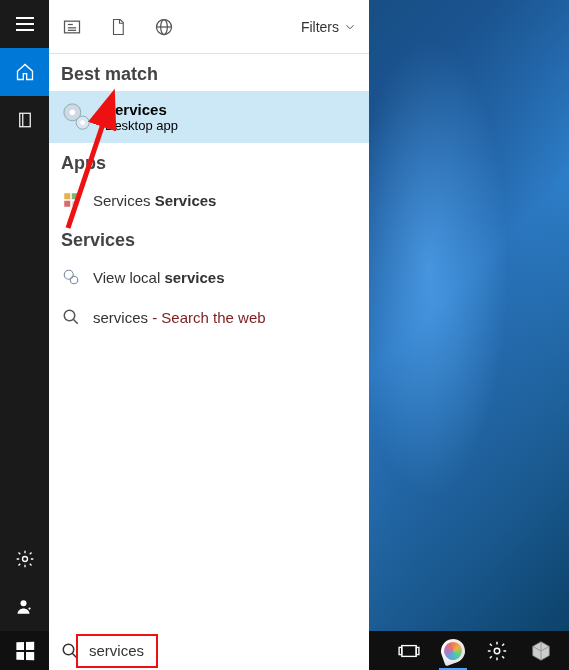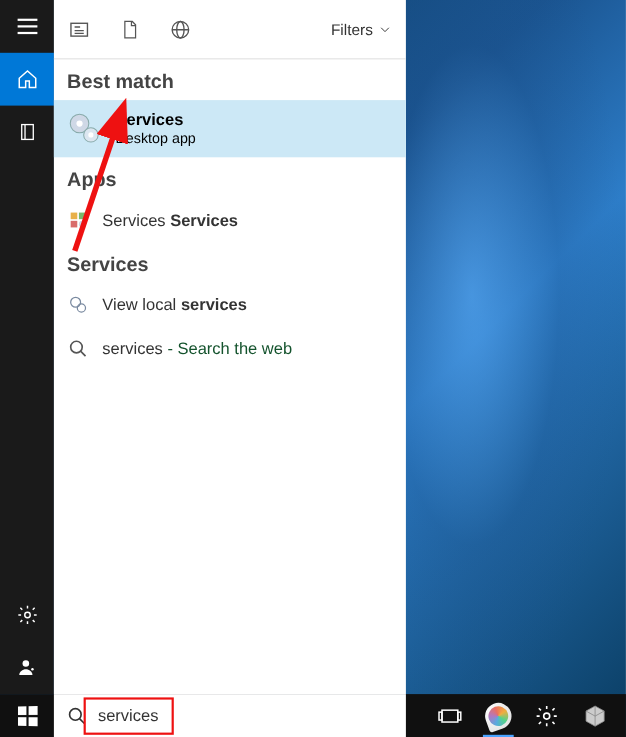--- a/index.html
+++ b/index.html
@@ -89,21 +89,21 @@
       width: 32px; height: 32px;
       display: flex; align-items: center; justify-content: center;
       flex-shrink: 0;
     }
     .result-icon.small { width: 20px; height: 20px; }
     .result-text { display: flex; flex-direction: column; }
     .result-title { font-size: 15px; color: #000; }
     .result-title strong { font-weight: 700; }
     .result-sub { font-size: 13px; color: #000000; }
     .result-inline { font-size: 15px; color: #333; }
-    .result-inline .hint { color: #14532d; }
+    .result-inline .hint { color: #7f1d1d; }
     
     .red-arrow {
       position: absolute;
       left: 58px; top: 88px;
       pointer-events: none;
     }
     
     .taskbar {
       position: absolute;
       left: 0; bottom: 0;

